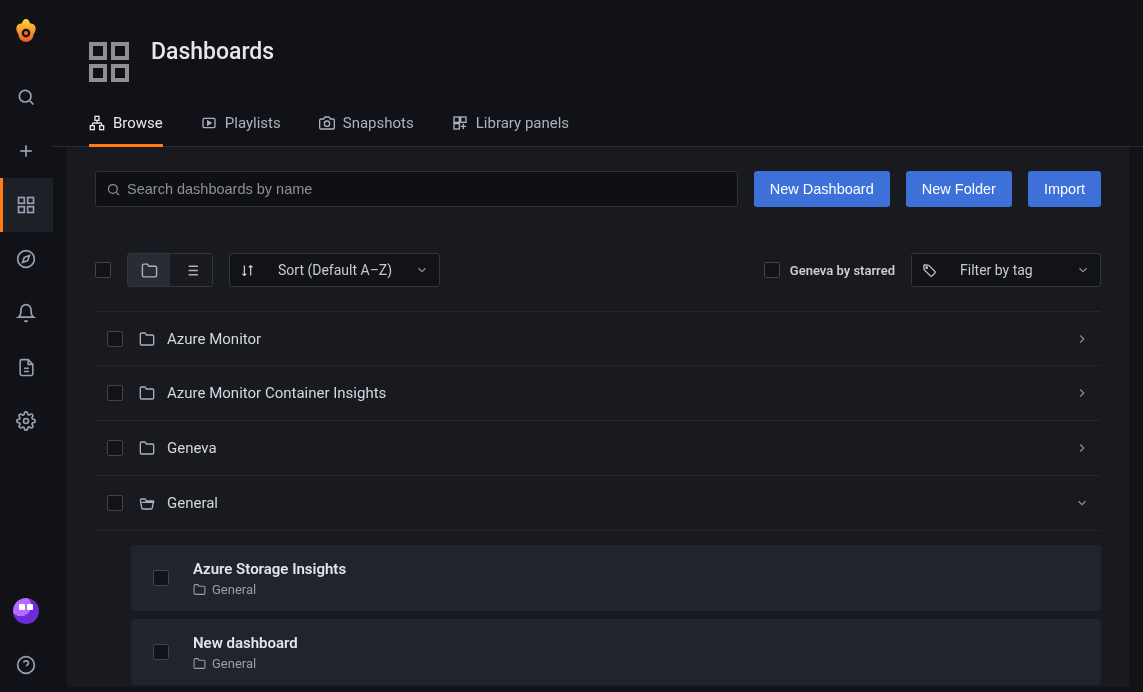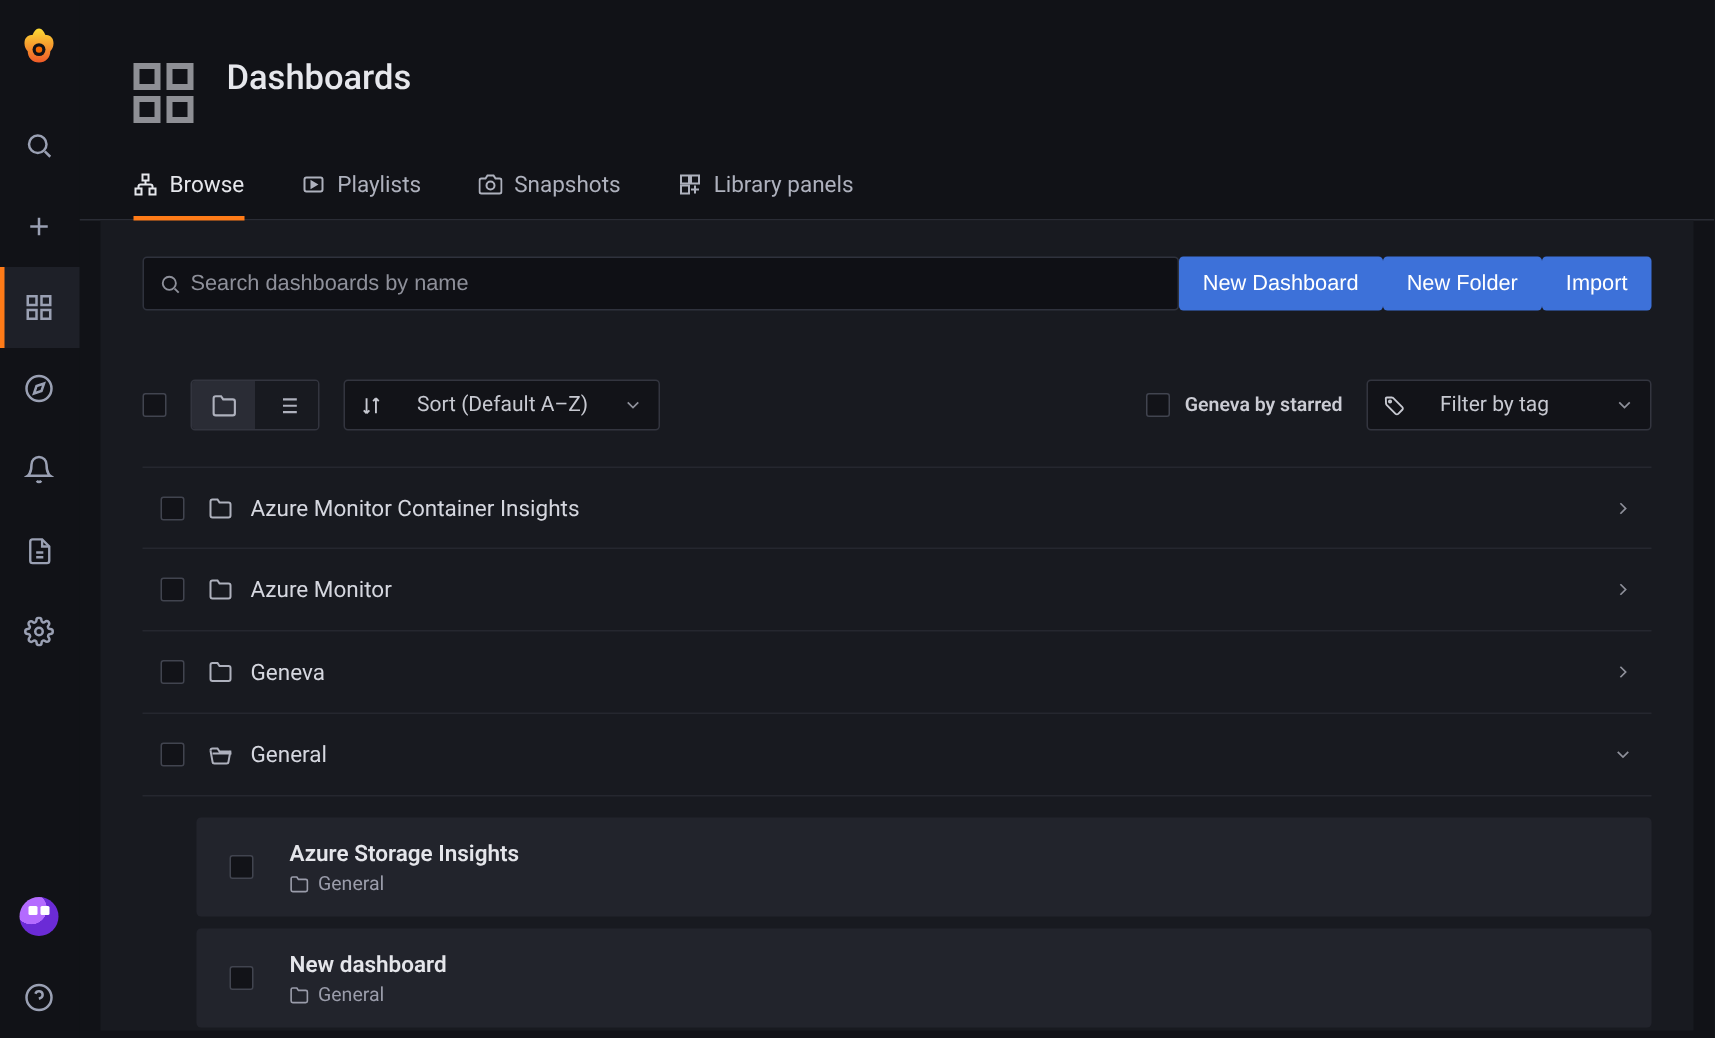--- a/index.html
+++ b/index.html
@@ -82,21 +82,21 @@
 
   
   .content {
     margin: 0 14px 0 14px;
     background: #181a20;
     padding: 24px 28px 40px 28px;
     height: 540px;
   }
 
   .toolbar-row {
-    display: flex; align-items: center;
+    display: flex; gap: 16px; align-items: center;
   }
   .search-wrap {
     flex: 1;
     display: flex; align-items: center;
     background: #0f1015;
     border: 1px solid #2f323d;
     border-radius: 3px;
     height: 36px;
     padding: 0 10px;
     color: #8e909a;
@@ -381,36 +381,36 @@
 
     <div class="list">
 
       <div class="row">
         <div class="checkbox"></div>
         <span class="folder-icon">
           <svg width="16" height="16" viewBox="0 0 24 24" fill="none" stroke="currentColor" stroke-width="2">
               <path d="M22 19a2 2 0 0 1-2 2H4a2 2 0 0 1-2-2V5a2 2 0 0 1 2-2h5l2 3h9a2 2 0 0 1 2 2z"></path>
             </svg>
         </span>
-        <span class="label">Azure Monitor Container Insights</span>
+        <span class="label">Azure Monitor</span>
         <span class="arrow">
             <svg width="14" height="14" viewBox="0 0 24 24" fill="none" stroke="currentColor" stroke-width="2">
               <polyline points="9 18 15 12 9 6"></polyline>
             </svg>
           </span>
       </div>
 
       <div class="row">
         <div class="checkbox"></div>
         <span class="folder-icon">
           <svg width="16" height="16" viewBox="0 0 24 24" fill="none" stroke="currentColor" stroke-width="2">
               <path d="M22 19a2 2 0 0 1-2 2H4a2 2 0 0 1-2-2V5a2 2 0 0 1 2-2h5l2 3h9a2 2 0 0 1 2 2z"></path>
             </svg>
         </span>
-        <span class="label">Azure Monitor</span>
+        <span class="label">Azure Monitor Container Insights</span>
         <span class="arrow">
             <svg width="14" height="14" viewBox="0 0 24 24" fill="none" stroke="currentColor" stroke-width="2">
               <polyline points="9 18 15 12 9 6"></polyline>
             </svg>
           </span>
       </div>
 
       <div class="row">
         <div class="checkbox"></div>
         <span class="folder-icon">

